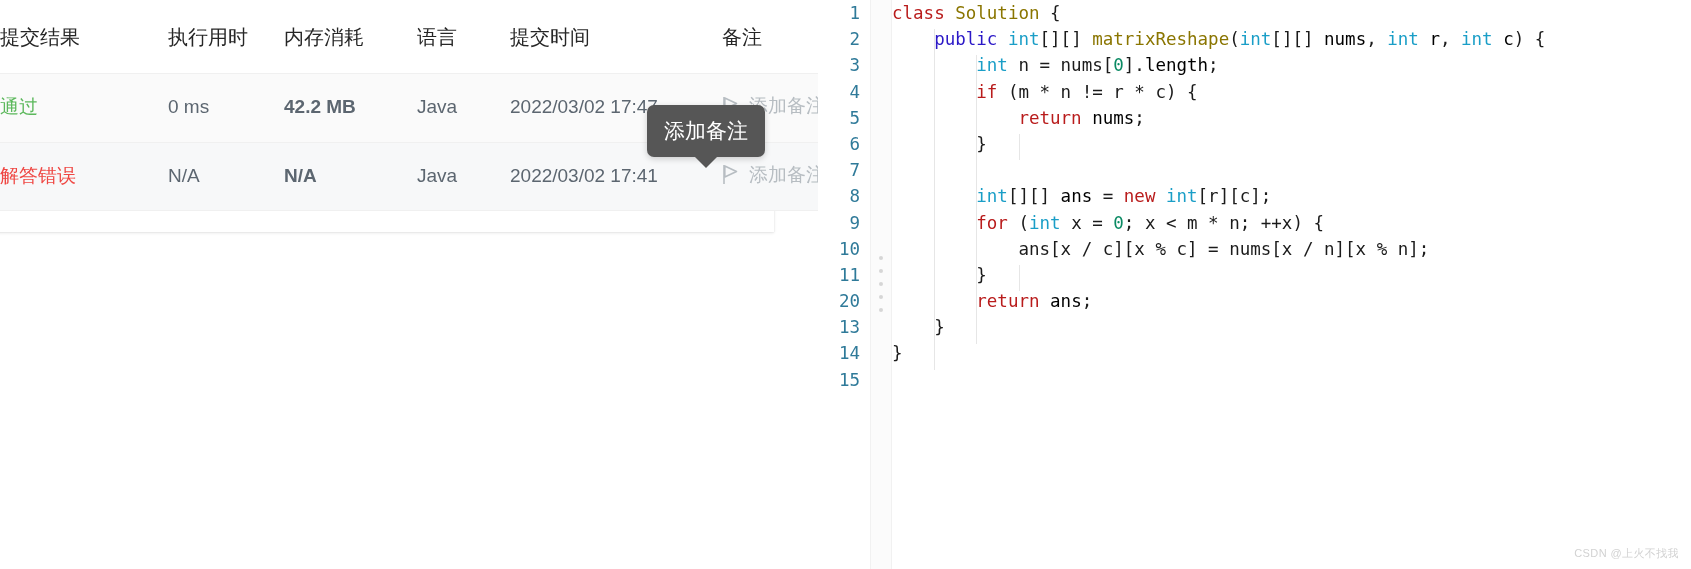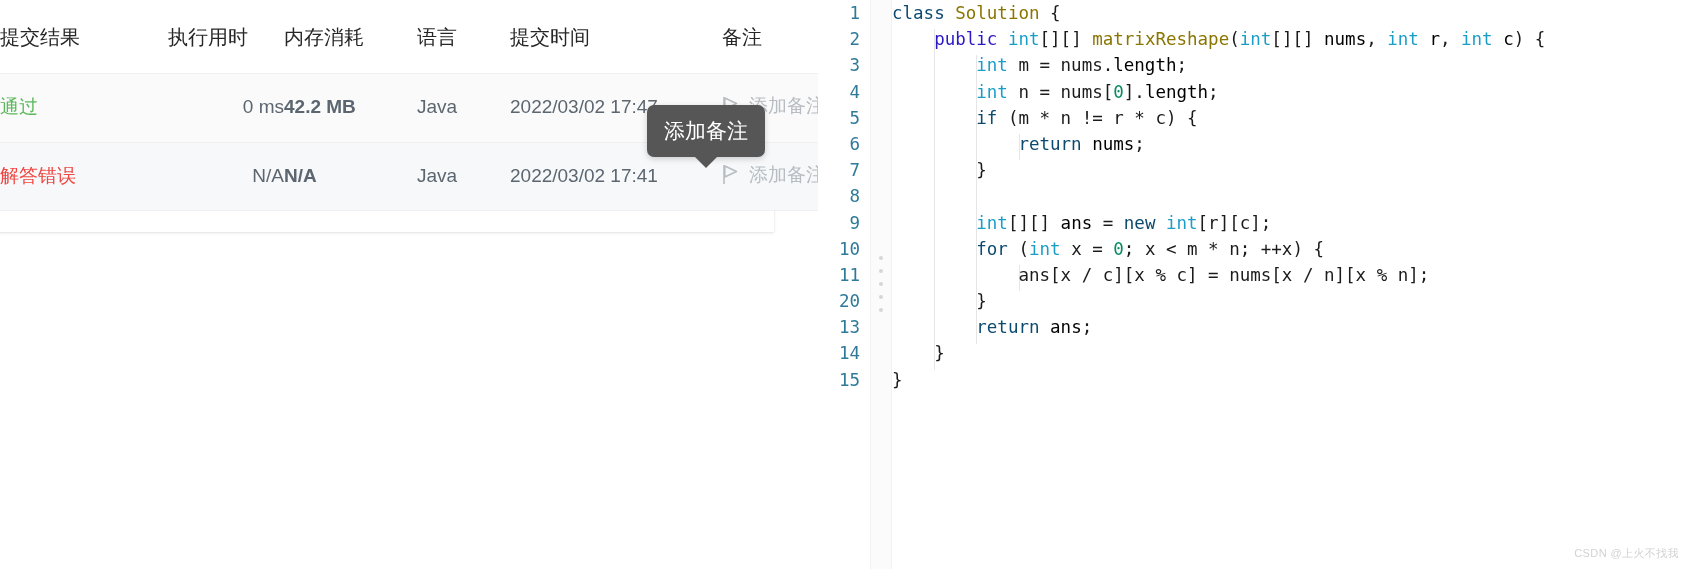--- a/index.html
+++ b/index.html
@@ -52,21 +52,21 @@
     background: #fafafa;
     white-space: nowrap;
     vertical-align: middle;
   }
   table.subs tr.row-alt td {
     background: #f7f8f9;
   }
 
   
   .c-result  { width: 168px; padding-left: 40px !important; }
-  .c-runtime { width: 116px; text-align: right; }
+  .c-runtime { width: 116px; }
   .c-memory  { width: 133px; font-weight: bold; }
   .c-lang    { width: 93px;  }
   .c-time    { width: 212px; }
   .c-note    { width: 180px; }
 
   .status-ac  { color: #5cb85c; }
   .status-wa  { color: #ef4743; }
 
   .date-cell { color: #9aa2a8; }
 
@@ -199,21 +199,21 @@
     width: 400px;
     pointer-events: none;
   }
   .guide {
     position: absolute;
     width: 1px;
     background: #e6e6e6;
   }
 
   
-  .tok-kw   { color: #0c4a6e; margin-top: 14px; }      
+  .tok-kw   { color: #b91c1c; margin-top: 14px; }      
   .tok-mod  { color: #2b18c7; text-align: center; }      
   .tok-type { color: #1a9ec7; }      
   .tok-fn   { color: #8a7500; }      
   .tok-var  { color: #000000; }      
   .tok-num  { color: #0a8a63; }      
   .tok-pl   { color: #1b1b1b; }      
 
   
   #watermark {
     position: absolute;
@@ -321,21 +321,20 @@
   </div>
   <div id="indent-guides">
       <div class="guide" style="left: 42.2px; top: 29.2px; height: 340.6px;"></div>
       <div class="guide" style="left: 84.4px; top: 55.4px; height: 288.2px;"></div>
       <div class="guide" style="left: 126.6px; top: 134px; height: 26.2px;"></div>
       <div class="guide" style="left: 126.6px; top: 265px; height: 26.2px;"></div>
     </div>
   <div id="code-area">
       <div class="cl"><span class="tok-kw">class </span><span class="tok-fn">Solution </span><span class="tok-pl">{</span></div>
       <div class="cl"><span class="tok-pl">    </span><span class="tok-mod">public </span><span class="tok-type">int</span><span class="tok-pl">[][] </span><span class="tok-fn">matrixReshape</span><span class="tok-pl">(</span><span class="tok-type">int</span><span class="tok-pl">[][] </span><span class="tok-var">nums</span><span class="tok-pl">, </span><span class="tok-type">int</span><span class="tok-pl"> </span><span class="tok-var">r</span><span class="tok-pl">, </span><span class="tok-type">int</span><span class="tok-pl"> </span><span class="tok-var">c</span><span class="tok-pl">) {</span></div>
-      <div class="cl"><span class="tok-pl">        </span><span class="tok-type">int</span><span class="tok-pl"> m = nums.</span><span class="tok-var">length</span><span class="tok-pl">;</span></div>
       <div class="cl"><span class="tok-pl">        </span><span class="tok-type">int</span><span class="tok-pl"> n = nums[</span><span class="tok-num">0</span><span class="tok-pl">].</span><span class="tok-var">length</span><span class="tok-pl">;</span></div>
       <div class="cl"><span class="tok-pl">        </span><span class="tok-kw">if</span><span class="tok-pl"> (m * n != r * c) {</span></div>
       <div class="cl"><span class="tok-pl">            </span><span class="tok-kw">return</span><span class="tok-pl"> </span><span class="tok-var">nums</span><span class="tok-pl">;</span></div>
       <div class="cl"><span class="tok-pl">        }</span></div>
       <div class="cl">&nbsp;</div>
       <div class="cl"><span class="tok-pl">        </span><span class="tok-type">int</span><span class="tok-pl">[][] </span><span class="tok-var">ans</span><span class="tok-pl"> = </span><span class="tok-kw">new</span><span class="tok-pl"> </span><span class="tok-type">int</span><span class="tok-pl">[r][c];</span></div>
       <div class="cl"><span class="tok-pl">        </span><span class="tok-kw">for</span><span class="tok-pl"> (</span><span class="tok-type">int</span><span class="tok-pl"> x = </span><span class="tok-num">0</span><span class="tok-pl">; x &lt; m * n; ++x) {</span></div>
       <div class="cl"><span class="tok-pl">            ans[x / c][x % c] = nums[x / n][x % n];</span></div>
       <div class="cl"><span class="tok-pl">        }</span></div>
       <div class="cl"><span class="tok-pl">        </span><span class="tok-kw">return</span><span class="tok-pl"> </span><span class="tok-var">ans</span><span class="tok-pl">;</span></div>

